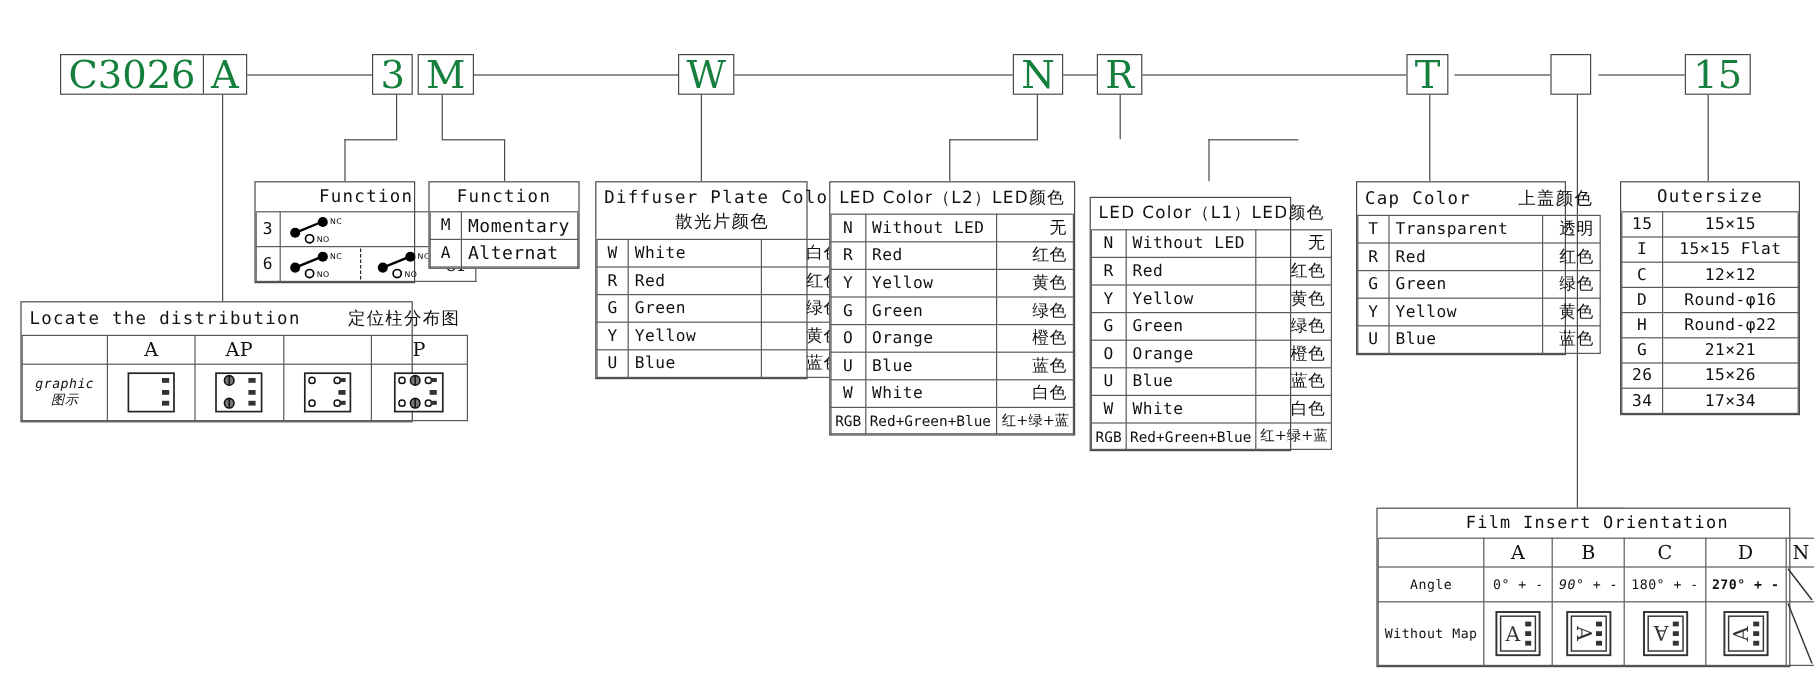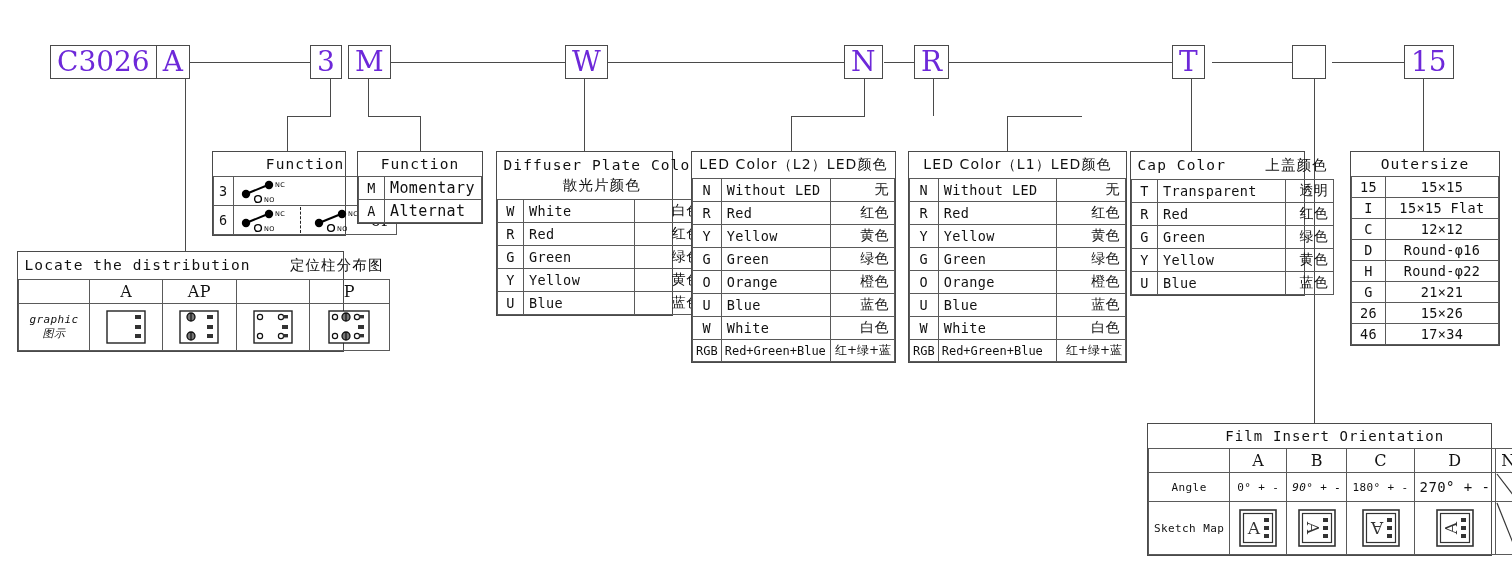--- a/index.html
+++ b/index.html
@@ -22,22 +22,22 @@
     background: #fff;
     display: flex;
     align-items: stretch;
     height: 34px;
     font-family: "DejaVu Serif", "Liberation Serif", serif;
   }
   .codebox .cell {
     display: flex;
     align-items: center;
     justify-content: center;
-    font-size: 28px;
-    color: #6d28d9;
+    font-size: 32px;
+    color: #15803d;
     padding: 0 6px;
     line-height: 1;
   }
   .codebox .cell + .cell { border-left: 1.4px solid #4a4a4a; }
 
   
   .hline { position: absolute; height: 0; border-top: 1.3px solid #4a4a4a; }
   .vline { position: absolute; width: 0; border-left: 1.3px solid #4a4a4a; }
 
   
@@ -398,21 +398,21 @@
       </tr>
       <tr>
         <td class="kcol tight">RGB</td>
         <td class="en tight">Red+Green+Blue</td>
         <td class="cn tight" style="font-size:12px;">红+绿+蓝</td>
       </tr>
     </tbody>
       </table>
   </div>
 
-  <div class="tbl" style="left:908px; top:151px; width:219px;">
+  <div class="tbl" style="left:908px; top:164px; width:168px;">
     <table>
       <tbody>
           <tr>
         <td class="hdr noleft noright notop" colspan="3" style="font-family:'DejaVu Sans',sans-serif;font-size:14px;">LED Color（L1）LED颜色</td>
       </tr>
       <tr>
         <td class="kcol">N</td>
         <td class="en">Without LED</td>
         <td class="cn">无</td>
       </tr>
@@ -522,21 +522,21 @@
       </tr>
       <tr>
         <td class="kcol">G</td>
         <td class="ctr">21×21</td>
       </tr>
       <tr>
         <td class="kcol">26</td>
         <td class="ctr">15×26</td>
       </tr>
       <tr>
-        <td class="kcol">46</td>
+        <td class="kcol">34</td>
         <td class="ctr">17×34</td>
       </tr>
     </tbody>
       </table>
   </div>
 
   <div class="tbl" style="left:1147px; top:423px; width:345px;">
     <table>
       <tbody>
           <tr>
@@ -548,29 +548,29 @@
         <td class="ctr" style="width:62px;font-family:'DejaVu Serif',serif;font-size:16px;">B</td>
         <td class="ctr" style="width:62px;font-family:'DejaVu Serif',serif;font-size:16px;">C</td>
         <td class="ctr" style="width:62px;font-family:'DejaVu Serif',serif;font-size:16px;">D</td>
         <td class="ctr" style="width:22px;font-family:'DejaVu Serif',serif;font-size:16px;">N</td>
       </tr>
       <tr>
         <td class="ctr" style="font-size:11px;text-align:center;">Angle</td>
         <td class="ctr" style="font-size:11px;">0° + -</td>
         <td class="ctr" style="font-size:11px;font-style:italic;">90° + -</td>
         <td class="ctr" style="font-size:11px;">180° + -</td>
-        <td class="ctr" style="font-size:14px;">270° + -</td>
+        <td class="ctr" style="font-size:11px;font-weight:bold;">270° + -</td>
         <td class="slashcell">
           <svg width="22" height="28" viewBox="0 0 22 28" style="display:block;">
             <line x1="1" y1="1" x2="21" y2="27" stroke="#333" stroke-width="1.2"></line>
           </svg>
         </td>
       </tr>
       <tr>
-        <td class="ctr" style="font-size:11px;">Sketch Map</td>
+        <td class="ctr" style="font-size:11px;">Without Map</td>
         <td>
           <div class="sketch">
             <svg width="46" height="44" viewBox="0 0 46 44">
               <rect x="5" y="4" width="36" height="36" fill="#fff" stroke="#333" stroke-width="1.6"></rect>
               <rect x="8.5" y="7.5" width="29" height="29" fill="#fff" stroke="#333" stroke-width="1.2"></rect>
               <text x="19" y="28" font-size="17" font-family="DejaVu Serif, serif" fill="#333" text-anchor="middle" transform="rotate(0 19 22)">A</text>
               <rect x="29" y="12" width="5" height="4" fill="#333"></rect>
               <rect x="29" y="20" width="5" height="4" fill="#333"></rect>
               <rect x="29" y="28" width="5" height="4" fill="#333"></rect>
             </svg>

